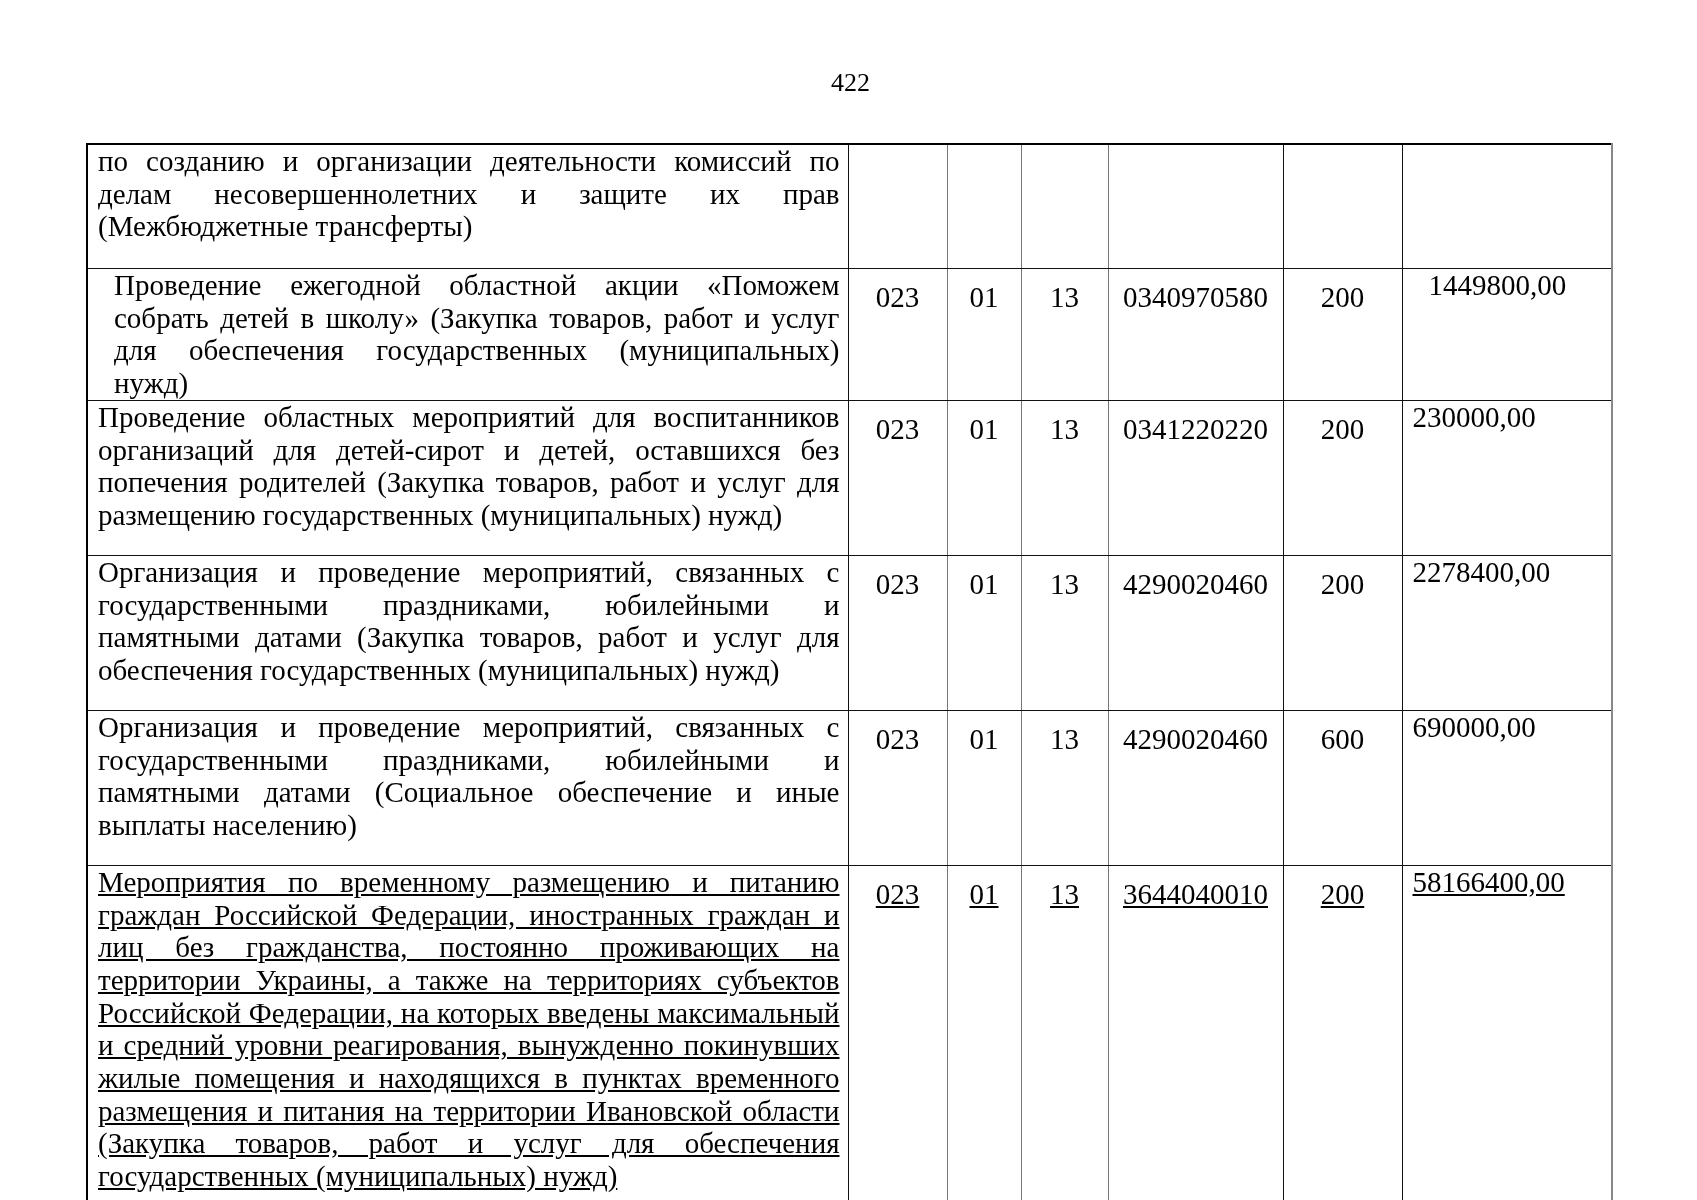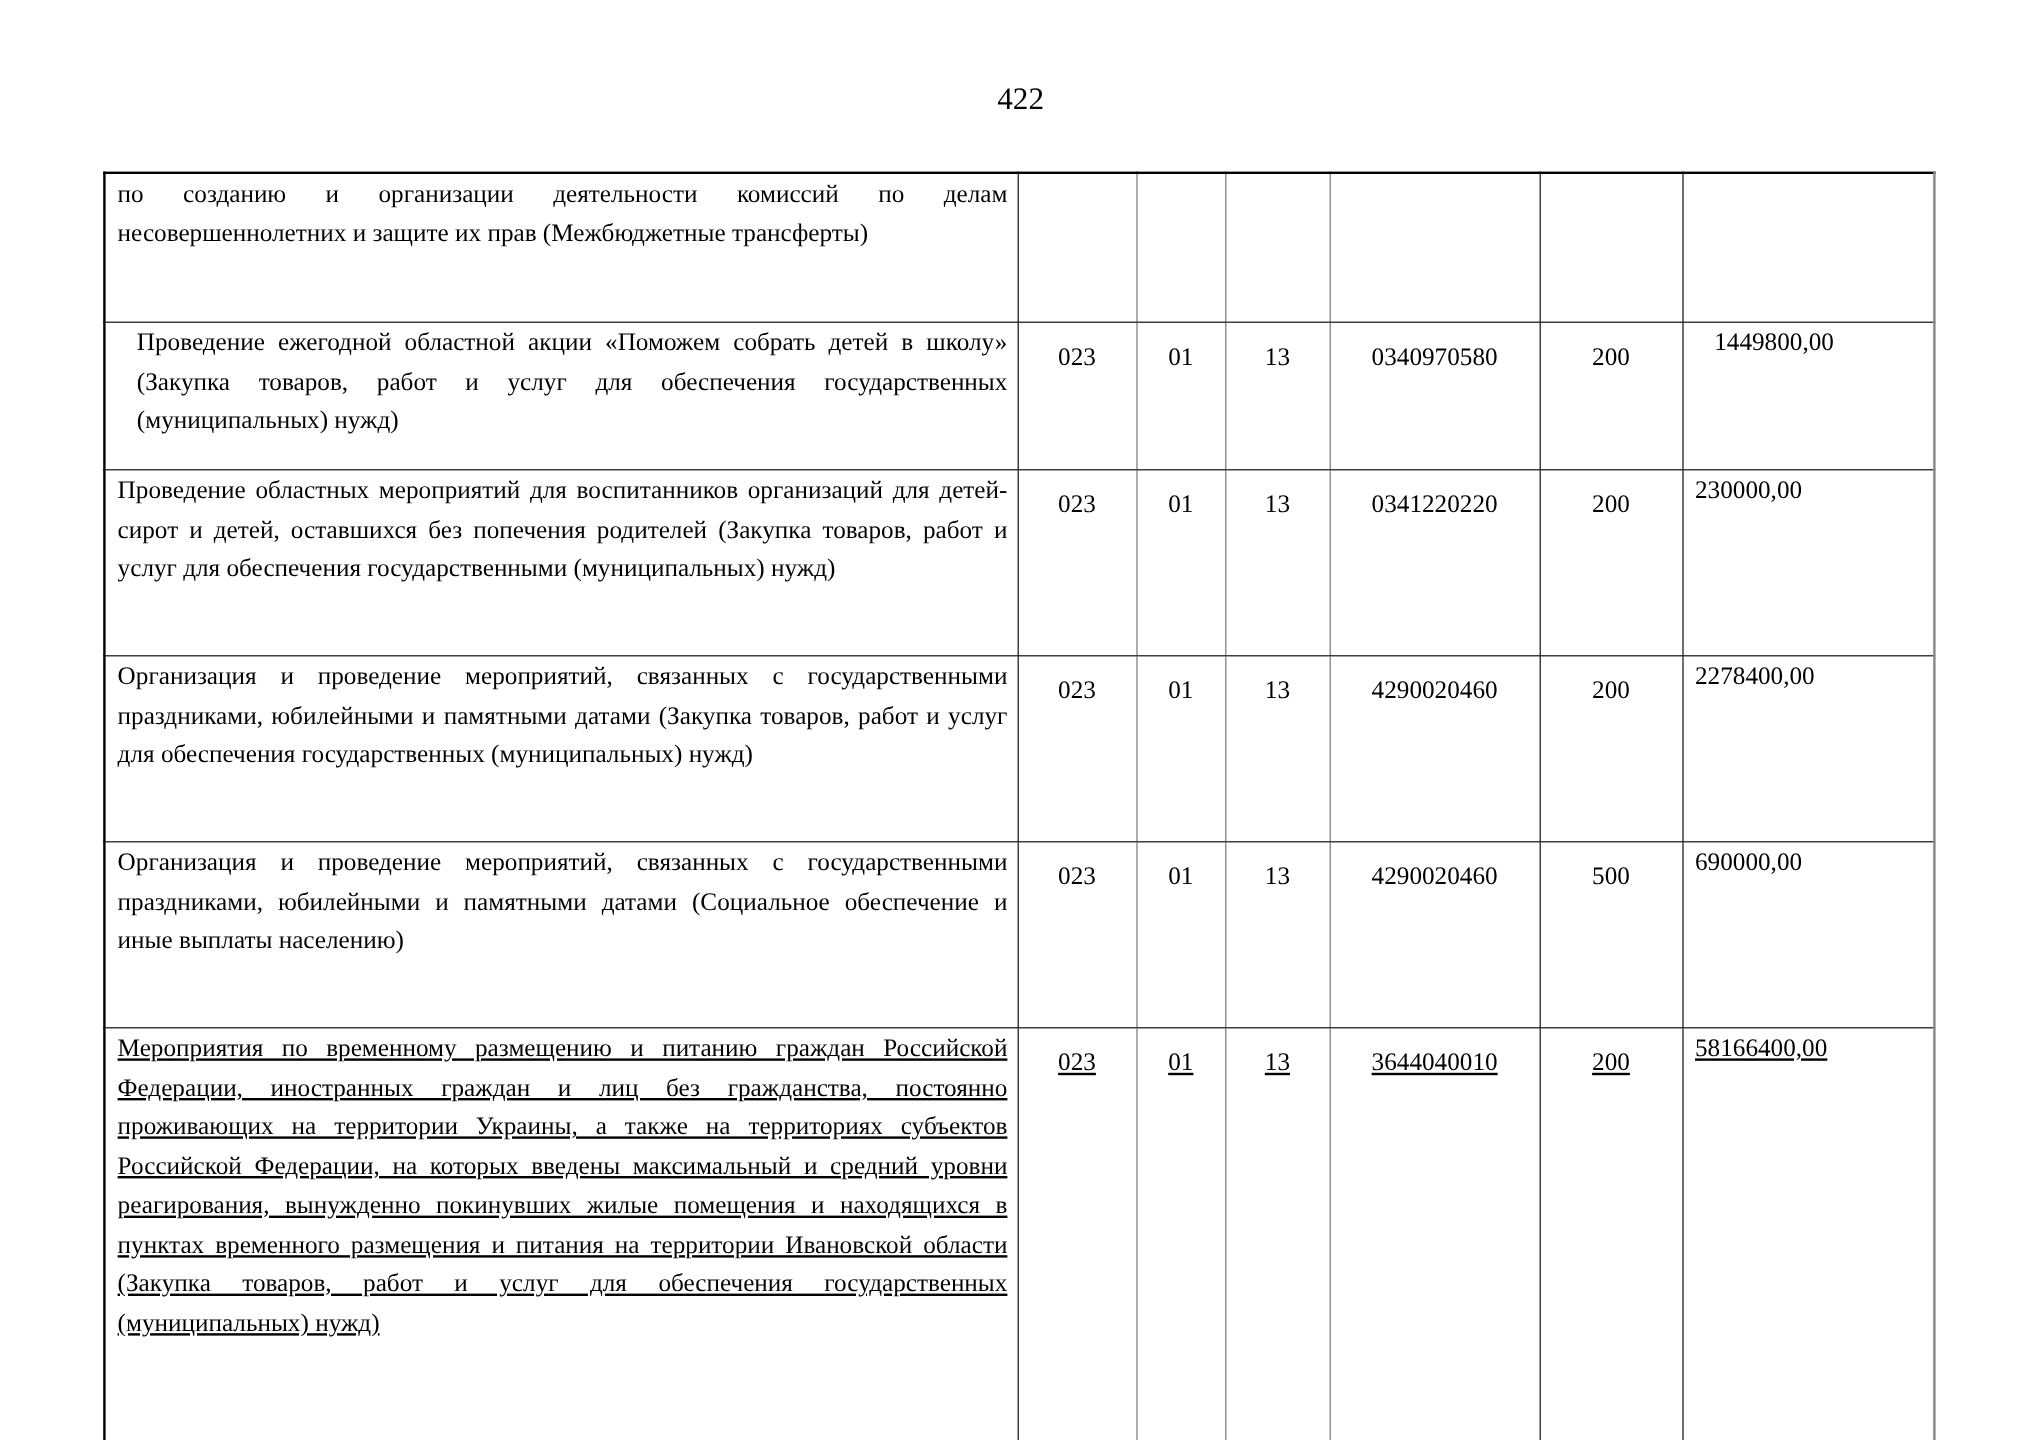--- a/index.html
+++ b/index.html
@@ -16,21 +16,21 @@
   table.budget {
     position: absolute; left: 86px; top: 143px;
     border-collapse: collapse; table-layout: fixed;
     width: 1525px;
     border: 2px solid #000;
     border-right-color: #888;
   }
   table.budget td {
     border: 1.5px solid #111;
     vertical-align: top;
-    font-size: 21px;
+    font-size: 29px;
     line-height: 32.7px;
     padding: 0 8px 0 10px;
     overflow: hidden;
   }
   table.budget td.desc {
     text-align: justify;
     text-align-last: left;
   }
   table.budget td.code {
     text-align: center;
@@ -82,21 +82,21 @@
     <tr class="r1">
       <td class="desc">Проведение ежегодной областной акции «Поможем собрать детей в школу» (Закупка товаров, работ и услуг для обеспечения государственных (муниципальных) нужд)</td>
       <td class="code c2">023</td>
       <td class="code c3">01</td>
       <td class="code c4">13</td>
       <td class="code">0340970580</td>
       <td class="code">200</td>
       <td class="sum">1449800,00</td>
     </tr>
     <tr class="r2">
-      <td class="desc">Проведение областных мероприятий для воспитанников организаций для детей-сирот и детей, оставшихся без попечения родителей (Закупка товаров, работ и услуг для обеспечения государственными (муниципальных) нужд)</td>
+      <td class="desc">Проведение областных мероприятий для воспитанников организаций для детей-сирот и детей, оставшихся без попечения родителей (Закупка товаров, работ и услуг для размещению государственных (муниципальных) нужд)</td>
       <td class="code c2">023</td>
       <td class="code c3">01</td>
       <td class="code c4">13</td>
       <td class="code">0341220220</td>
       <td class="code">200</td>
       <td class="sum">230000,00</td>
     </tr>
     <tr class="r3">
       <td class="desc">Организация и проведение мероприятий, связанных с государственными праздниками, юбилейными и памятными датами (Закупка товаров, работ и услуг для обеспечения государственных (муниципальных) нужд)</td>
       <td class="code c2">023</td>
@@ -105,21 +105,21 @@
       <td class="code">4290020460</td>
       <td class="code">200</td>
       <td class="sum">2278400,00</td>
     </tr>
     <tr class="r4">
       <td class="desc">Организация и проведение мероприятий, связанных с государственными праздниками, юбилейными и памятными датами (Социальное обеспечение и иные выплаты населению)</td>
       <td class="code c2">023</td>
       <td class="code c3">01</td>
       <td class="code c4">13</td>
       <td class="code">4290020460</td>
-      <td class="code">500</td>
+      <td class="code">600</td>
       <td class="sum">690000,00</td>
     </tr>
     <tr class="r5">
       <td class="desc">Мероприятия по временному размещению и питанию граждан Российской Федерации, иностранных граждан и лиц без гражданства, постоянно проживающих на территории Украины, а также на территориях субъектов Российской Федерации, на которых введены максимальный и средний уровни реагирования, вынужденно покинувших жилые помещения и находящихся в пунктах временного размещения и питания на территории Ивановской области (Закупка товаров, работ и услуг для обеспечения государственных (муниципальных) нужд)</td>
       <td class="code c2">023</td>
       <td class="code c3">01</td>
       <td class="code c4">13</td>
       <td class="code">3644040010</td>
       <td class="code">200</td>
       <td class="sum">58166400,00</td>

